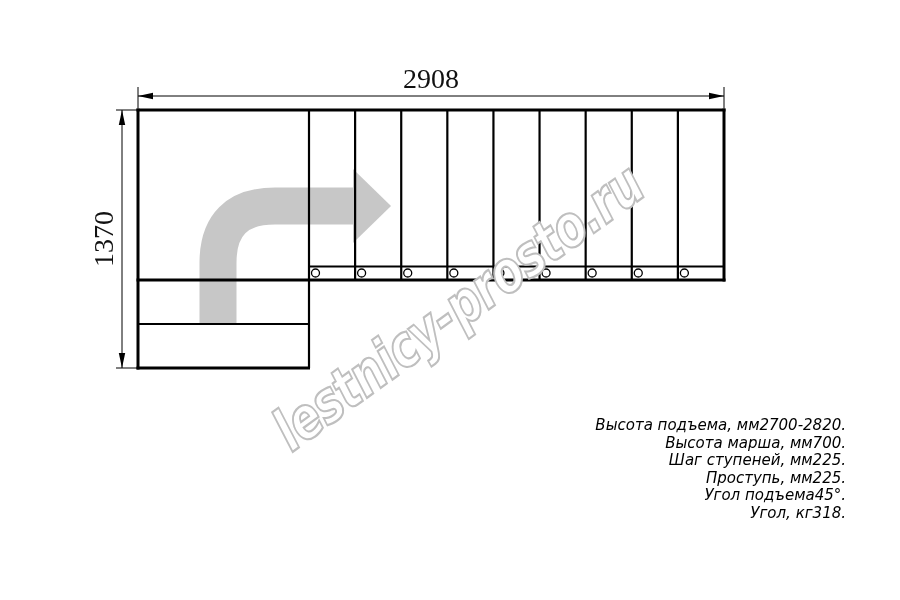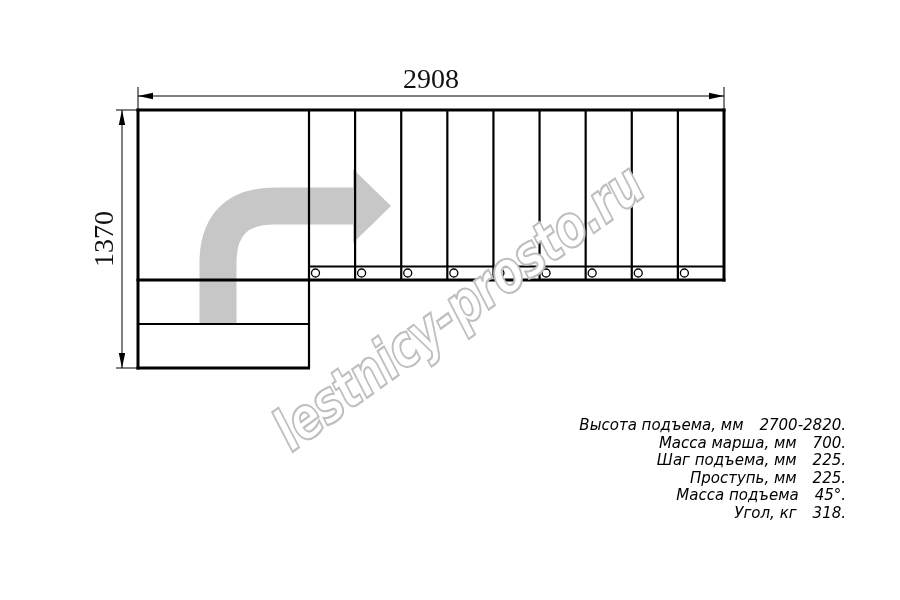--- a/index.html
+++ b/index.html
@@ -6,21 +6,21 @@
   .canvas{position:relative;width:900px;height:600px;background:#fff;overflow:hidden;
           font-family:"Liberation Sans",sans-serif;}
   .drawing-svg{position:absolute;left:0;top:0;}
   .dim-text{font-family:"Liberation Serif","DejaVu Serif",serif;font-size:28px;fill:#111;}
   .wm-text{font-family:"DejaVu Sans","Liberation Sans",sans-serif;font-weight:bold;font-style:italic;
            font-size:58px;letter-spacing:-1px;}
   .spec-table{position:absolute;left:614px;top:417px;width:232px;
               font-family:"DejaVu Sans","Liberation Sans",sans-serif;
               font-style:italic;font-size:15px;color:#000;}
   .spec-row{display:flex;justify-content:flex-end;line-height:17.6px;white-space:nowrap;}
-  .spec-value{text-align:right;margin-left:16px;}
+  .spec-value{text-align:right;}
 </style>
 </head>
 <body>
 
 <div class="canvas">
 
   <svg class="drawing-svg" width="900" height="600" viewBox="0 0 900 600" xmlns="http://www.w3.org/2000/svg">
 
     <g>
       <path d="M218,325 L218,263 Q218,206 275,206 L353,206" fill="none" stroke-width="37" stroke-linecap="butt" stroke="#c7c7c7"></path>
@@ -82,33 +82,33 @@
 
     <text class="wm-text" transform="translate(458,307) rotate(-36) scale(0.78,1)" text-anchor="middle" dominant-baseline="central" fill="#ffffff" stroke-width="2.2" stroke="#bfbfbf">lestnicy-prosto.ru</text>
   </svg>
 
   <div class="spec-table">
     <div class="spec-row">
       <span class="spec-label">Высота подъема, мм</span>
       <span class="spec-value">2700-2820.</span>
     </div>
     <div class="spec-row">
-      <span class="spec-label">Масса марша, мм</span>
+      <span class="spec-label">Высота марша, мм</span>
       <span class="spec-value">700.</span>
     </div>
     <div class="spec-row">
-      <span class="spec-label">Шаг подъема, мм</span>
+      <span class="spec-label">Шаг ступеней, мм</span>
       <span class="spec-value">225.</span>
     </div>
     <div class="spec-row">
       <span class="spec-label">Проступь, мм</span>
       <span class="spec-value">225.</span>
     </div>
     <div class="spec-row">
-      <span class="spec-label">Масса подъема</span>
+      <span class="spec-label">Угол подъема</span>
       <span class="spec-value">45°.</span>
     </div>
     <div class="spec-row">
       <span class="spec-label">Угол, кг</span>
       <span class="spec-value">318.</span>
     </div>
   </div>
 
 </div>
 

